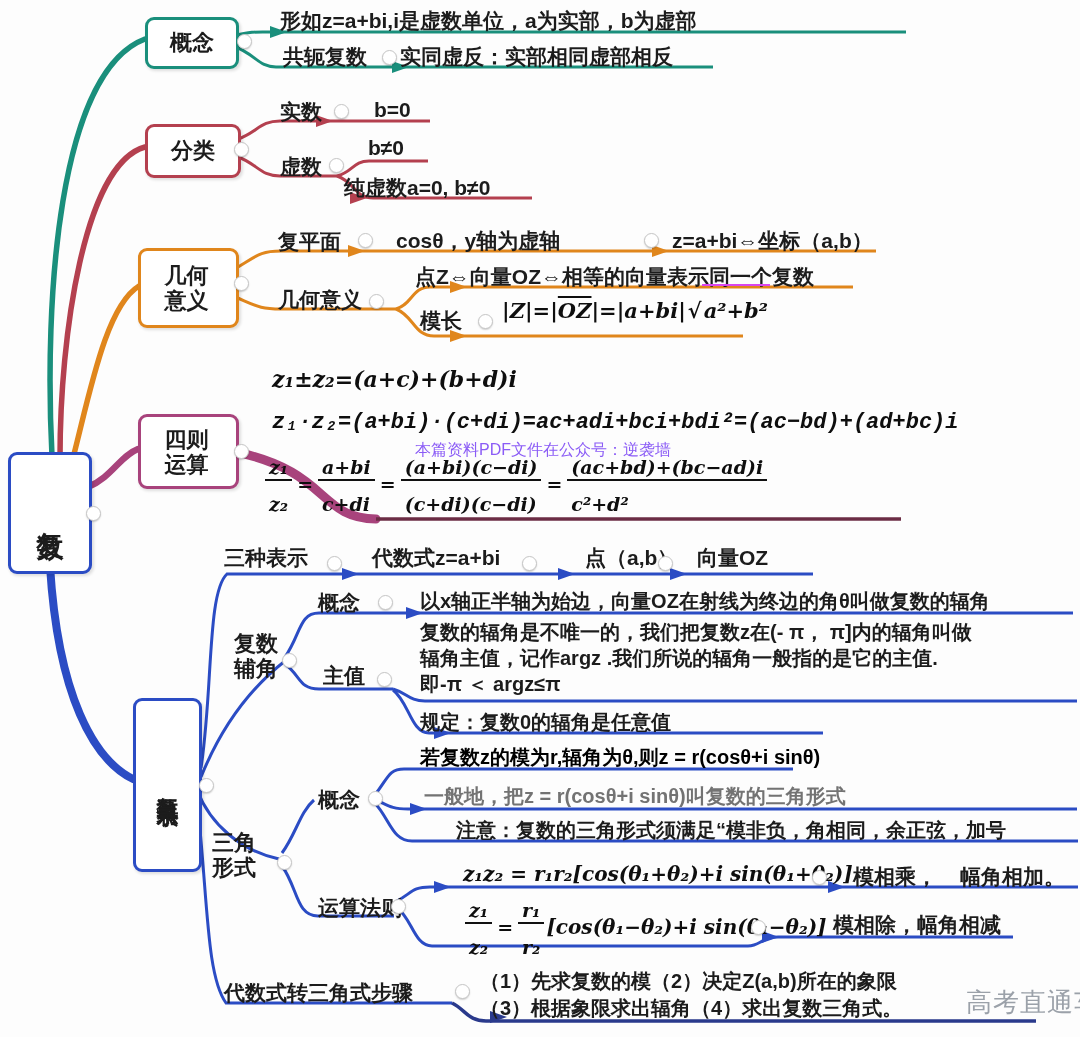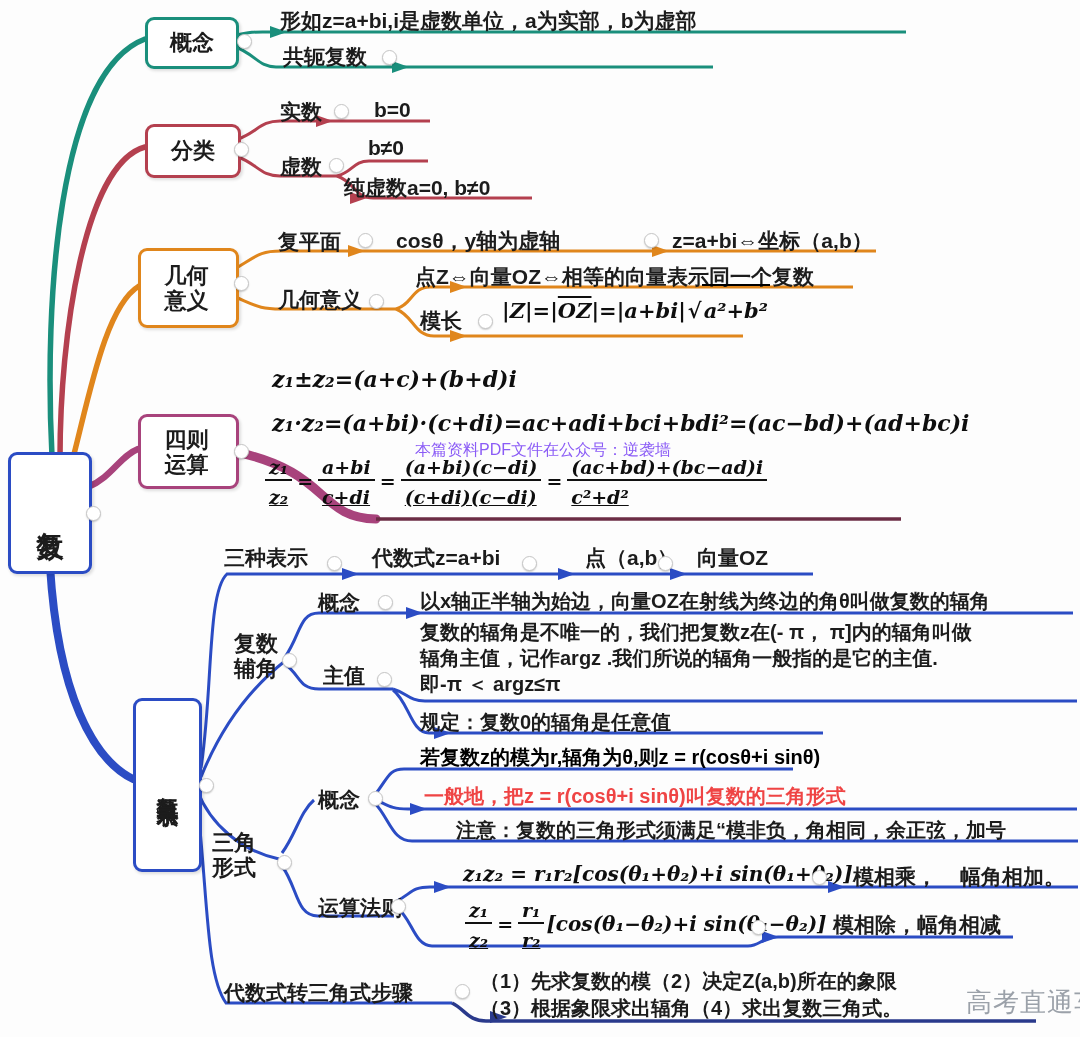--- a/index.html
+++ b/index.html
@@ -7,25 +7,25 @@
          font-family:"Liberation Sans",sans-serif;}
   svg.wires{position:absolute;left:0;top:0;z-index:1;}
   .node{position:absolute;white-space:nowrap;color:#1c1c1c;font-weight:700;font-size:20px;z-index:2;}
   .box{border:3px solid #333;border-radius:9px;background:#fff;display:flex;align-items:center;
        justify-content:center;text-align:center;box-shadow:1.5px 2px 3px rgba(0,0,0,.12);z-index:3;}
   .vtext{writing-mode:vertical-rl;text-orientation:upright;letter-spacing:3px;}
   .wrap2{white-space:normal;line-height:25px;text-align:left;}
   .math{font-family:"DejaVu Serif",serif;font-style:italic;font-weight:700;color:#0e0e0e;}
   .frac{display:inline-block;vertical-align:middle;line-height:1.05;margin:0 2px;}
   .frac .num{display:block;border-bottom:2px solid #111;padding:0 4px 1px;}
-  .frac .den{display:block;padding:7px 4px 0;text-decoration:underline;}
+  .frac .den{display:block;padding:14px 4px 0;}
   .eq{margin:0 3px;}
   .vec{text-decoration:overline;}
   .radical{font-style:normal;margin-left:2px;}
-  .radicand{border-top:2px solid #000000;padding:12px 2px;}
+  .radicand{border-top:2px solid #d946ef;padding:12px 2px;}
   .line{display:block;}
   .dot{position:absolute;width:13px;height:13px;border-radius:50%;background:#fff;
        border:1.5px solid #c6c6c6;box-shadow:0 1px 1.5px rgba(0,0,0,.18);z-index:4;}
   .small-wm{font-size:16px;font-weight:500;color:#8b5cf6;}
   .brand{font-size:26px;font-weight:500;color:#9ba1a9;letter-spacing:1px;margin-left:13px;}
   .f21{font-size:21px;} .f22{font-size:22px;} .f19{font-size:19px;}
 </style>
 </head>
 <body>
 
@@ -91,20 +91,21 @@
     <polygon points="828,881 845,887 828,893" fill="#2b4cc4"></polygon>
     <polygon points="762,931 779,937 762,943" fill="#2b4cc4"></polygon>
     <polygon points="490,1011 507,1017 490,1023" fill="#2a3a8c"></polygon>
   </svg>
 
   <div class="node box vtext" style="left: 8px; top: 452px; width: 78px; height: 116px; font-size: 27px; border-color: rgb(43, 76, 196);">复数</div>
 
   <div class="node box f22" style="left: 145px; top: 17px; width: 88px; height: 46px; border-color: rgb(26, 143, 124);">概念</div>
   <div class="node f21" style="left:280px;top:7px;">形如z=a+bi,i是虚数单位，a为实部，b为虚部</div>
   <div class="node f21" style="left:283px;top:43px;">共轭复数</div>
+  <div class="node f21" style="left:400px;top:43px;">实同虚反：实部相同虚部相反</div>
 
   <div class="node box f22" style="left: 145px; top: 124px; width: 90px; height: 48px; border-color: rgb(180, 64, 79);">分类</div>
   <div class="node f21" style="left:280px;top:98px;">实数</div>
   <div class="node f21" style="left:374px;top:98px;">b=0</div>
   <div class="node f21" style="left:280px;top:153px;">虚数</div>
   <div class="node f21" style="left:368px;top:136px;">b≠0</div>
   <div class="node f21" style="left:344px;top:174px;">纯虚数a=0, b≠0</div>
 
   <div class="node box f22 wrap2" style="left: 138px; top: 248px; width: 95px; height: 74px; justify-content: center; border-color: rgb(224, 134, 28);">
       <span style="width:48px;display:inline-block;">几何意义</span>
@@ -114,21 +115,21 @@
   <div class="node f21" style="left:672px;top:227px;">z=a+bi⇔坐标（a,b）</div>
   <div class="node f21" style="left:278px;top:286px;">几何意义</div>
   <div class="node f21" style="left:415px;top:263px;">点Z⇔向量OZ⇔相等的向量表示同一个复数</div>
   <div class="node f21" style="left:420px;top:307px;">模长</div>
   <div class="node math" style="left:502px;top:298px;font-size:21px;"><span>|Z|=|</span><span class="vec">OZ</span><span>|=|a+bi|</span><span class="radical">√</span><span class="radicand">a²+b²</span></div>
 
   <div class="node box f22 wrap2" style="left: 138px; top: 414px; width: 95px; height: 69px; border-color: rgb(168, 67, 124);">
       <span style="width:48px;display:inline-block;">四则运算</span>
     </div>
   <div class="node math f22" style="left:272px;top:366px;">z₁±z₂=(a+c)+(b+d)i</div>
-  <div class="node math f22" style="left:272px;top:410px;">z₁·z₂=(a+bi)·(c+di)=ac+adi+bci+bdi²=(ac−bd)+(ad+bc)i</div>
+  <div class="node math f22" style="left:272px;top:410px;font-family:Liberation Mono, monospace;">z₁·z₂=(a+bi)·(c+di)=ac+adi+bci+bdi²=(ac−bd)+(ad+bc)i</div>
   <div class="node small-wm" style="left:415px;top:440px;">本篇资料PDF文件在公众号：逆袭墙</div>
   <div class="node math f19" style="left:263px;top:458px;">
     <span class="frac"><span class="num">z₁</span><span class="den">z₂</span></span><span class="eq">=</span><span class="frac"><span class="num">a+bi</span><span class="den">c+di</span></span><span class="eq">=</span><span class="frac"><span class="num">(a+bi)(c−di)</span><span class="den">(c+di)(c−di)</span></span><span class="eq">=</span><span class="frac"><span class="num">(ac+bd)+(bc−ad)i</span><span class="den">c²+d²</span></span>
   </div>
 
   <div class="node box vtext f22" style="left: 133px; top: 698px; width: 63px; height: 168px; letter-spacing: 2px; border-color: rgb(43, 76, 196);">复数三角表示</div>
   <div class="node f21" style="left:224px;top:544px;">三种表示</div>
   <div class="node f21" style="left:372px;top:544px;">代数式z=a+bi</div>
   <div class="node f21" style="left:585px;top:544px;">点（a,b）</div>
   <div class="node f21" style="left:697px;top:544px;">向量OZ</div>
@@ -139,21 +140,21 @@
   <div class="node f21" style="left:323px;top:662px;">主值</div>
   <div class="node" style="left:420px;top:619px;line-height:26px;">
     <span class="line">复数的辐角是不唯一的，我们把复数z在(- π， π]内的辐角叫做</span>
     <span class="line">辐角主值，记作argz .我们所说的辐角一般指的是它的主值.</span>
     <span class="line">即-π ＜ argz≤π</span>
   </div>
   <div class="node" style="left:420px;top:709px;">规定：复数0的辐角是任意值</div>
 
   <div class="node" style="left:420px;top:744px;color:#000;">若复数z的模为r,辐角为θ,则z = r(cosθ+i sinθ)</div>
   <div class="node f21" style="left:318px;top:786px;">概念</div>
-  <div class="node" style="left:424px;top:783px;color:#ef4444;">一般地，把z = r(cosθ+i sinθ)叫复数的三角形式</div>
+  <div class="node" style="left:424px;top:783px;color:#737373;">一般地，把z = r(cosθ+i sinθ)叫复数的三角形式</div>
   <div class="node" style="left:420px;top:817px;margin-left:36px;">注意：复数的三角形式须满足“模非负，角相同，余正弦，加号</div>
   <div class="node f22 wrap2" style="left:212px;top:830px;width:48px;">三角形式</div>
   <div class="node f21" style="left:318px;top:894px;">运算法则</div>
   <div class="node math" style="left:463px;top:862px;">z₁z₂ = r₁r₂[cos(θ₁+θ₂)+i sin(θ₁+θ₂)]</div>
   <div class="node f21" style="left:853px;top:863px;">模相乘，</div>
   <div class="node f21" style="left:960px;top:863px;">幅角相加。</div>
   <div class="node math f19" style="left:463px;top:901px;">
     <span class="frac"><span class="num">z₁</span><span class="den">z₂</span></span><span class="eq">=</span><span class="frac"><span class="num">r₁</span><span class="den">r₂</span></span><span style="font-size:20px;">[cos(θ₁−θ₂)+i sin(θ₁−θ₂)]</span>
   </div>
   <div class="node f21" style="left:833px;top:911px;">模相除，幅角相减</div>

